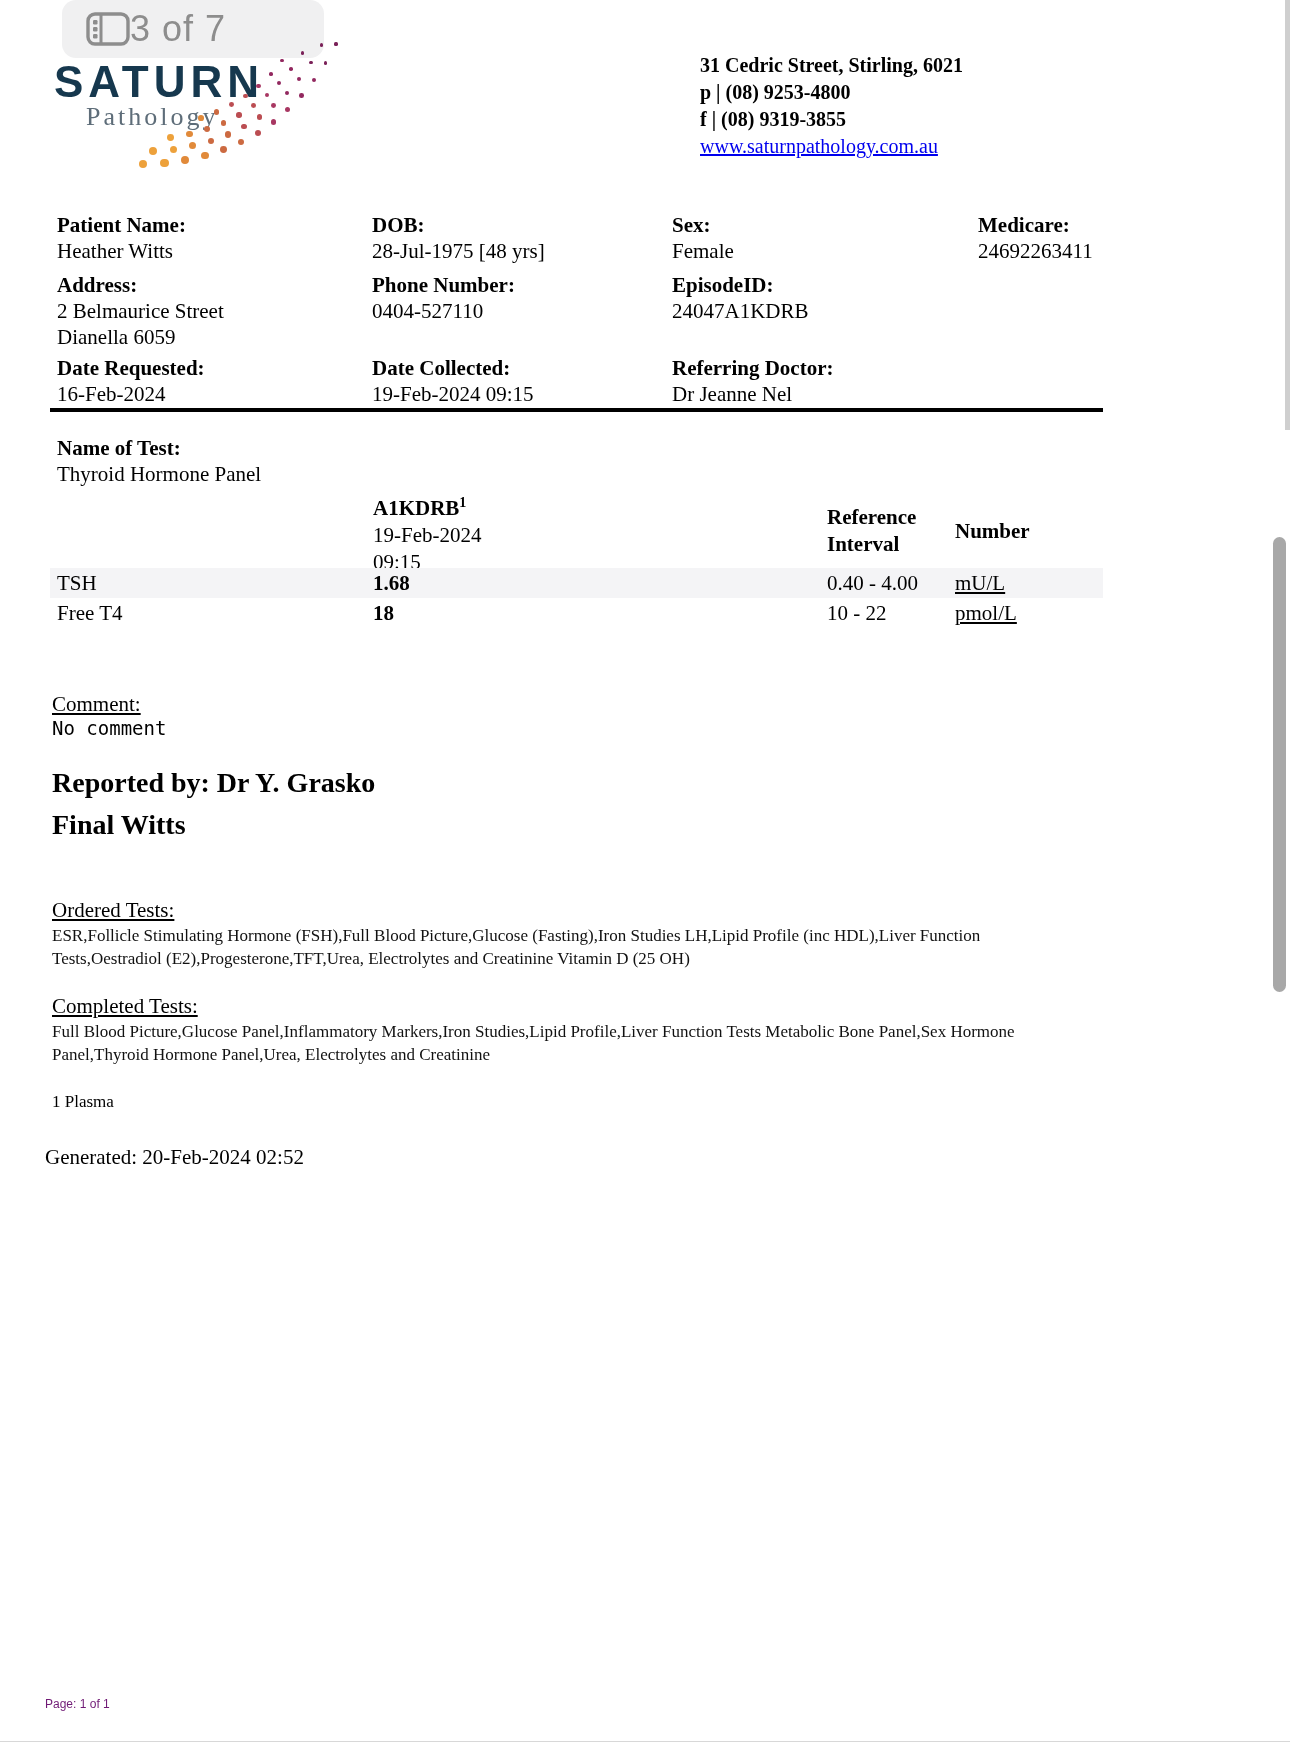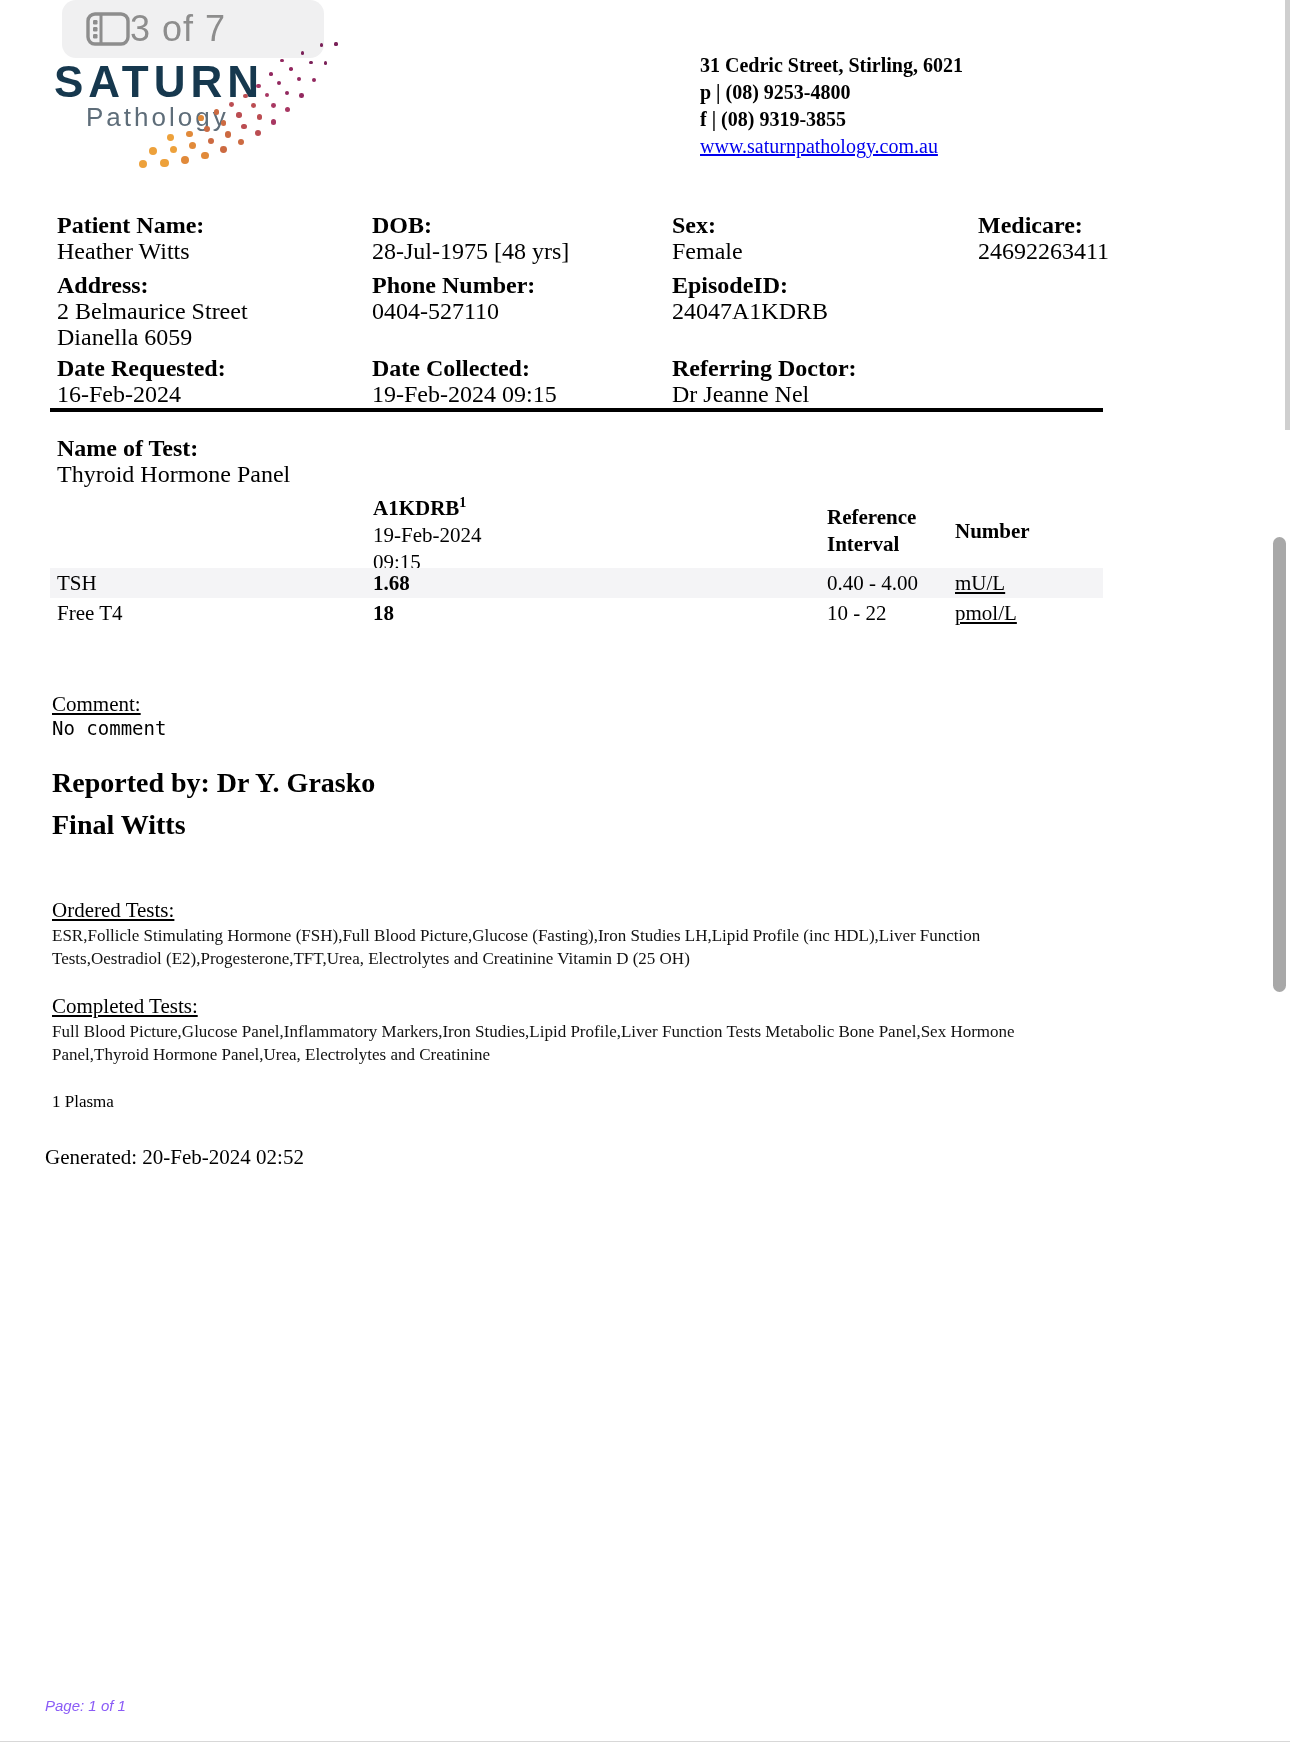--- a/index.html
+++ b/index.html
@@ -9,31 +9,31 @@
   
   .badge{position:absolute;left:62px;top:0;width:262px;height:58px;background:var(--badge-bg);
          border-radius:14px;display:flex;align-items:center;padding-left:24px;box-sizing:border-box;
          font-family:"Liberation Sans",sans-serif;color:var(--badge-fg);}
   .badge svg{flex:0 0 auto;}
   .badge .cnt{font-size:36px;letter-spacing:1px;line-height:1;}
 
   
   .logo-name{position:absolute;left:54px;top:60px;font-family:"Liberation Sans",sans-serif;
              font-weight:bold;font-size:44px;letter-spacing:5px;color:var(--logo-navy);line-height:1;}
-  .logo-tagline{position:absolute;left:86px;top:104px;font-family:Liberation Sans, sans-serif;
+  .logo-tagline{position:absolute;left:86px;top:104px;font-family:Liberation Serif, serif;
              font-size:26px;letter-spacing:3px;color:var(--logo-gray);line-height:1;text-align:right;}
   .swoosh{position:absolute;left:128px;top:36px;width:230px;height:155px;pointer-events:none;}
   .swoosh i{position:absolute;border-radius:50%;}
 
   
   .contact{position:absolute;left:700px;top:52px;font-size:20px;font-weight:bold;line-height:27px;}
   .contact a{font-weight:normal;color:var(--link-blue);text-decoration:underline;}
 
   
-  .cell{position:absolute;font-size:24px;line-height:26px;}
+  .cell{position:absolute;font-size:21px;line-height:26px;}
   .lbl{font-weight:bold;}
 
   .rule{position:absolute;left:50px;top:408px;width:1053px;height:4px;background:#000;}
 
   
   .hdr{position:absolute;font-size:21px;line-height:27px;font-weight:bold;}
   .hdr .sub{font-weight:normal;}
   sup{font-size:14px;}
   .trow{position:absolute;left:50px;width:1053px;height:30px;font-size:21px;line-height:30px;}
   .trow.shaded{background:var(--row-shade);}
@@ -47,21 +47,21 @@
   .para{font-size:17px;line-height:23px;color:#111;}
 
   .abs{position:absolute;}
 
   
   .scroll-thumb{position:absolute;right:4px;top:537px;width:13px;height:455px;border-radius:7px;
                 background:var(--scrollbar);}
   .edge-strip{position:absolute;right:0;top:0;width:5px;height:430px;background:var(--edge-strip);}
 
   .footer-page{position:absolute;left:45px;top:1697px;font-family:"Liberation Sans",sans-serif;
-               font-size:15px;color:#8b5cf6;font-style:italic;}
+               font-size:12px;color:#701a75;}
   .footer-line{position:absolute;left:0;top:1741px;width:1290px;height:1px;background:var(--hairline);}
 </style>
 </head>
 <body>
 
 <div class="screen">
 
   <div class="badge">
     <svg viewBox="0 0 44 34" width="44" height="34">
       <rect x="2" y="2" width="40" height="30" rx="7" fill="none" stroke="currentColor" stroke-width="3.4"></rect>

